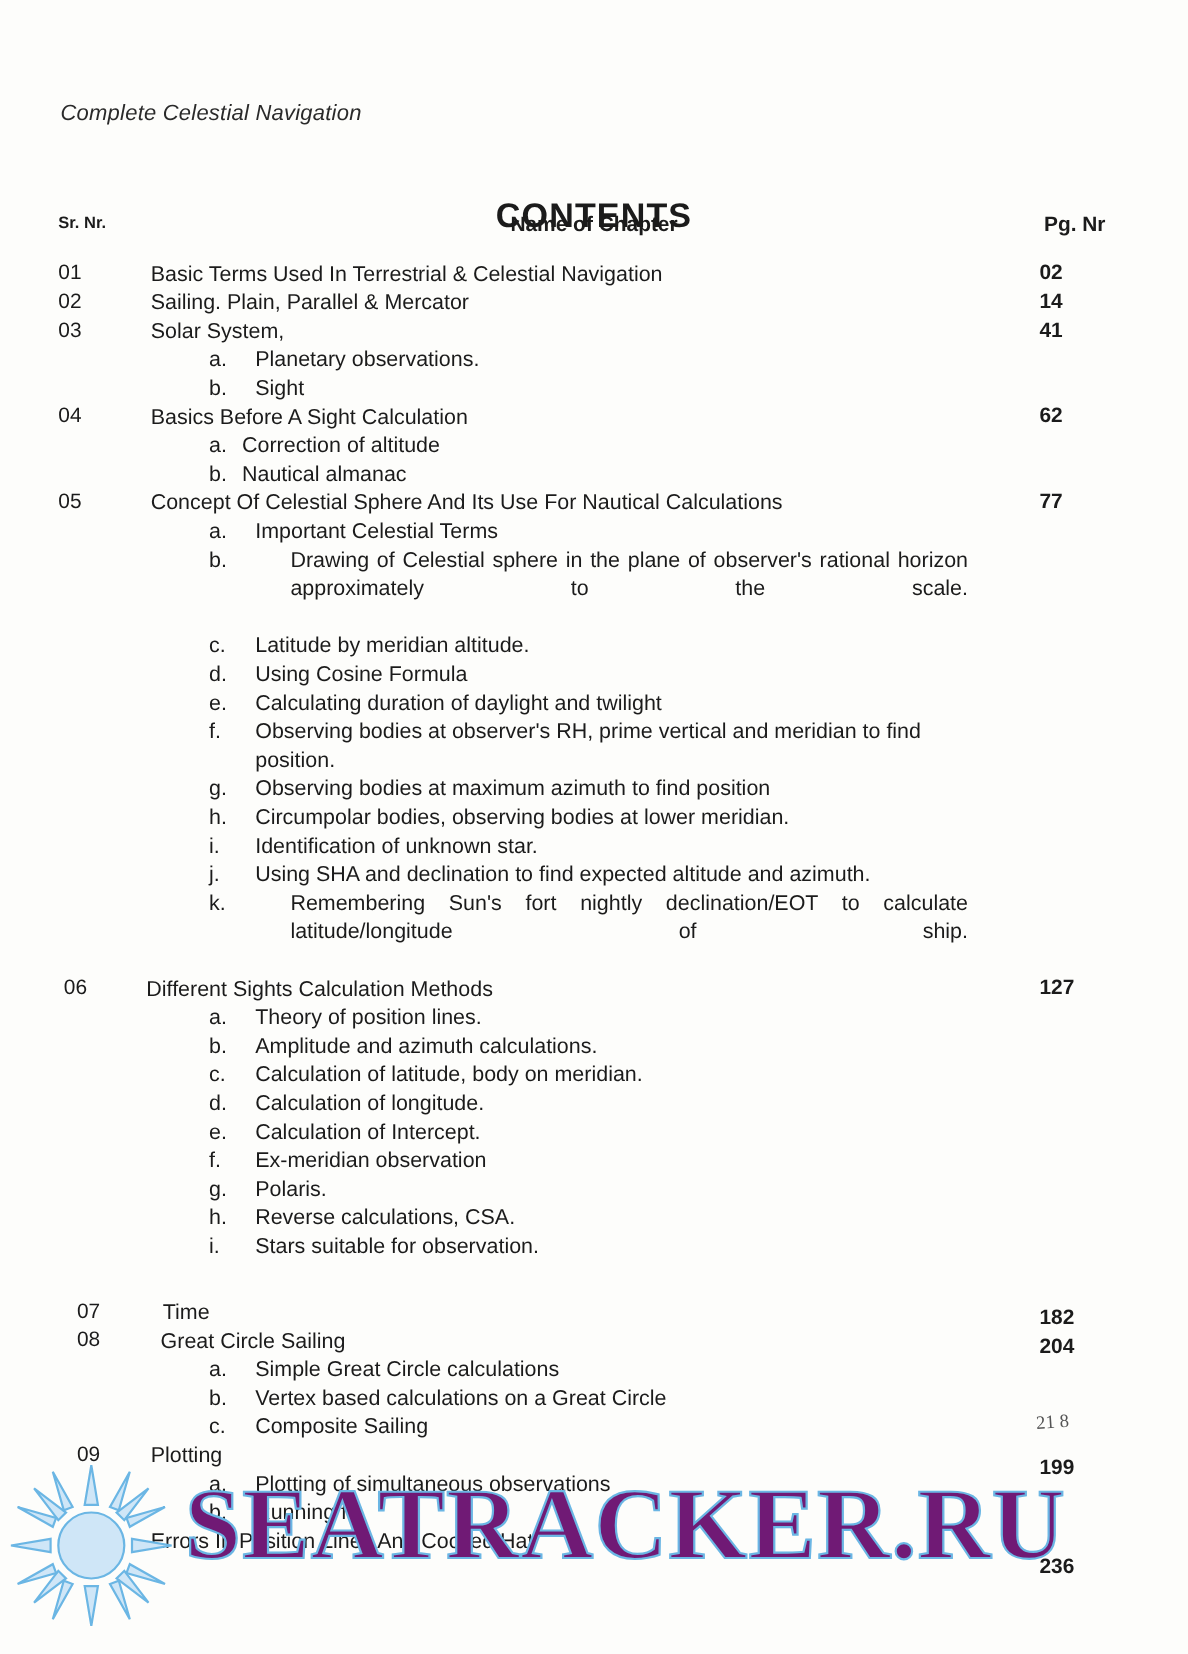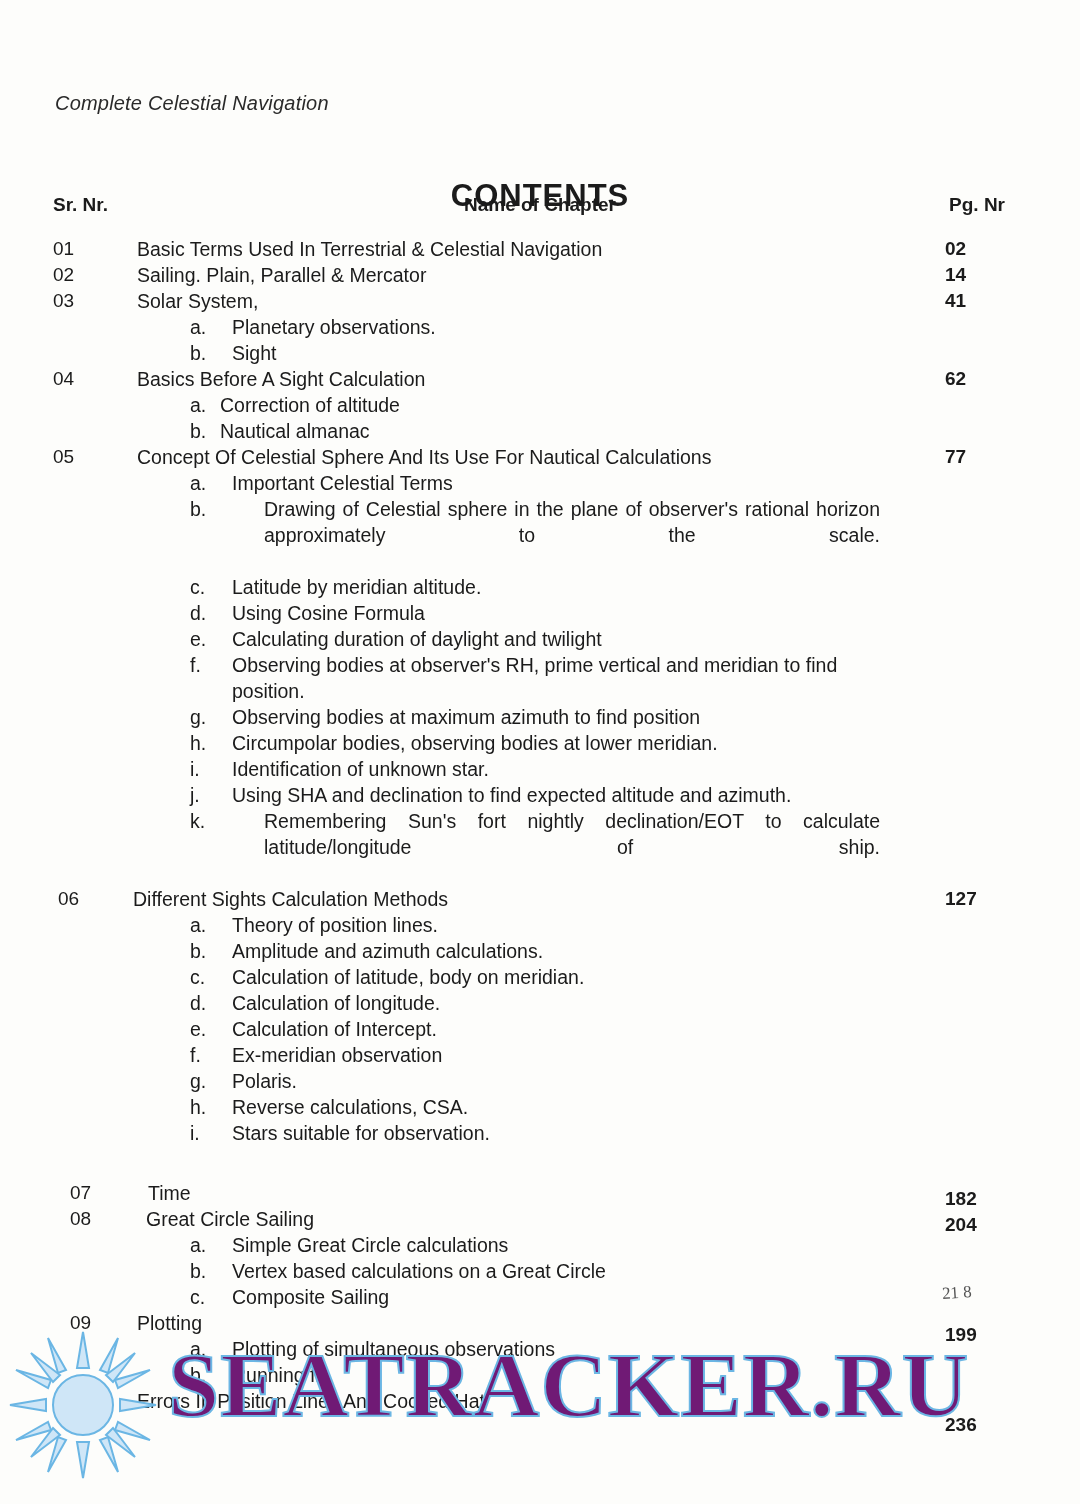--- a/index.html
+++ b/index.html
@@ -40,21 +40,21 @@
     position: absolute;
     left: 0;
     right: 0;
     top: 194px;
     height: 26px;
   }
   .col-headers .sr {
     position: absolute;
     left: 53px;
     top: 0;
-    font-size: 19px;
+    font-size: 15px;
     font-weight: bold;
   }
   .col-headers .name {
     position: absolute;
     left: 0;
     right: 0;
     top: 0;
     text-align: center;
     font-size: 19px;
     font-weight: bold;

